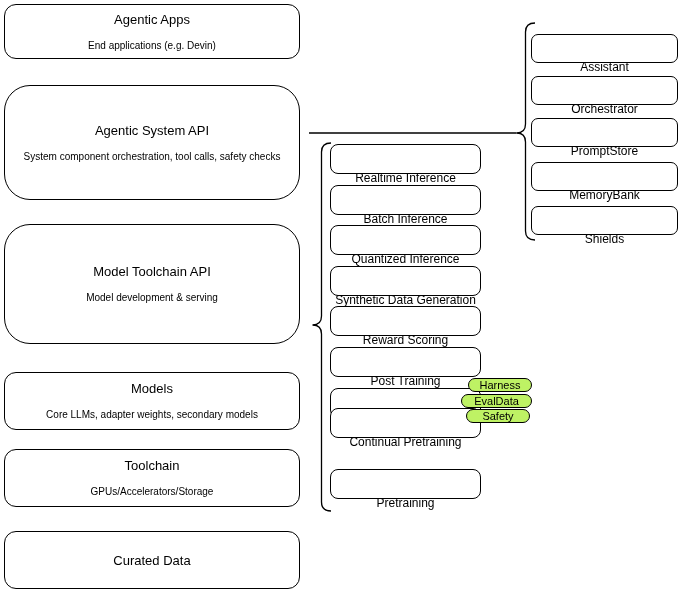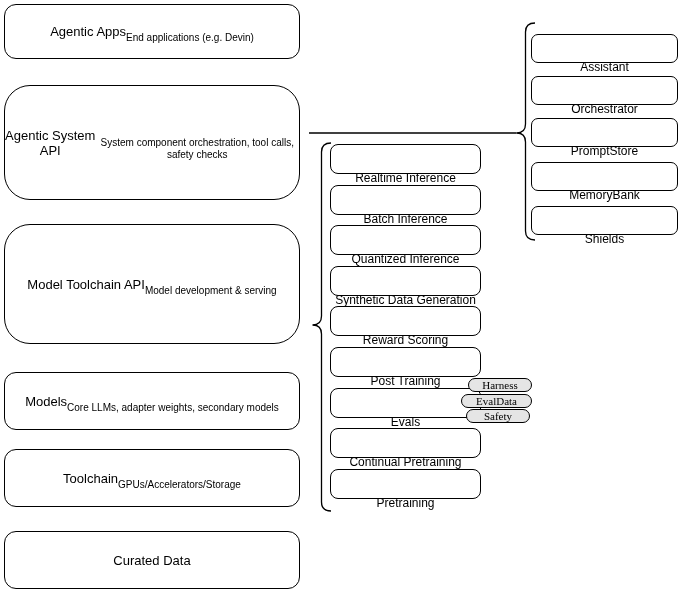--- a/index.html
+++ b/index.html
@@ -15,21 +15,21 @@
     font-family: "Liberation Sans", sans-serif;
     color: #000000;
     overflow: hidden;
   }
   .node {
     position: absolute;
     box-sizing: border-box;
     border: 1.3px solid #000000;
     background: #ffffff;
     display: flex;
-    flex-direction: row;
+    flex-direction: column;
     align-items: center;
     justify-content: center;
     text-align: center;
     z-index: 2;
   }
   .node .title {
     font-size: 13px;
     line-height: 15px;
   }
   .node .subtitle {
@@ -44,28 +44,27 @@
     margin-top: 37px;
   }
   .big-radius { border-radius: 26px; }
   .med-radius { border-radius: 12px; }
   .mid-box   { left: 330px; width: 151px; height: 30px; border-radius: 8px; }
   .right-box { left: 531px; width: 147px; height: 29px; border-radius: 7px; }
   .pill {
     position: absolute;
     box-sizing: border-box;
     border: 1.3px solid #000000;
-    background: #e5e5e5;
+    background: #bef264;
     border-radius: 999px;
     display: flex;
     align-items: center;
     justify-content: center;
     font-size: 11px;
     z-index: 3;
-    font-family: Liberation Serif, serif;
   }
   .connectors {
     position: absolute;
     left: 0;
     top: 0;
     z-index: 1;
     pointer-events: none;
   }
 </style>
 </head>
@@ -125,21 +124,21 @@
   </div>
   <div class="node mid-box" style="top:306px;">
     <div class="label">Reward Scoring</div>
   </div>
   <div class="node mid-box" style="top:347px;">
     <div class="label">Post Training</div>
   </div>
   <div class="node mid-box" style="top:388px;">
     <div class="label">Evals</div>
   </div>
-  <div class="node mid-box" style="top:428px;">
+  <div class="node mid-box" style="top:408px;">
     <div class="label">Continual Pretraining</div>
   </div>
   <div class="node mid-box" style="top:469px;">
     <div class="label">Pretraining</div>
   </div>
 
   <div class="pill" style="left:468px; top:378px; width:64px; height:14px;">Harness</div>
   <div class="pill" style="left:461px; top:394px; width:71px; height:14px;">EvalData</div>
   <div class="pill" style="left:466px; top:409px; width:64px; height:14px;">Safety</div>
 

